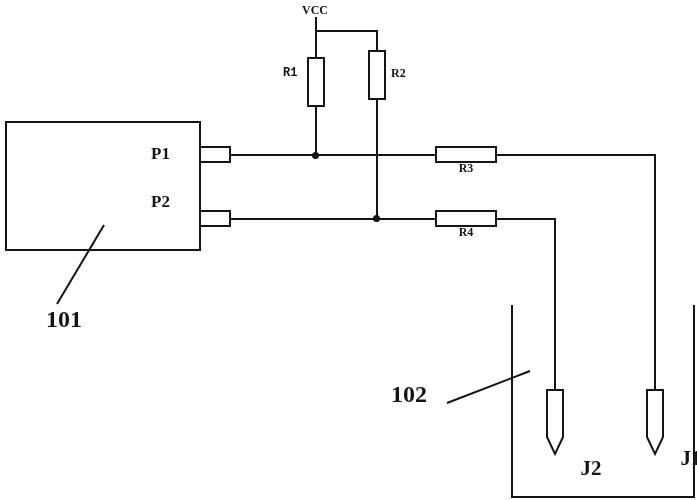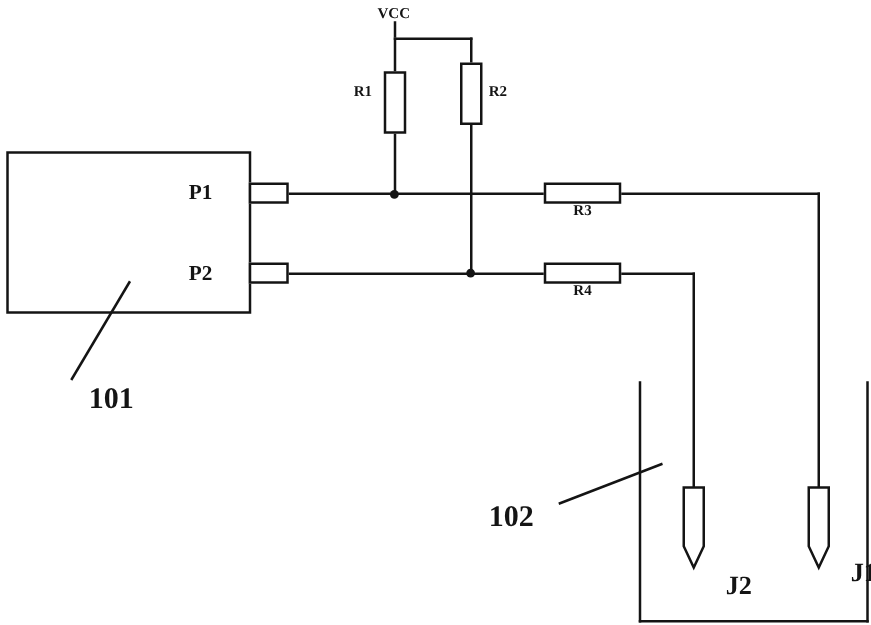--- a/index.html
+++ b/index.html
@@ -51,21 +51,21 @@
 
 <div class="canvas">
 
   <div class="label sm" style="left:302px; top:4px;">VCC</div>
   <div class="wire v" style="left:315px; top:17px; height:13px;"></div>
   <div class="wire h" style="left:315px; top:30px; width:63px;"></div>
 
   <div class="wire v" style="left:315px; top:30px; height:28px;"></div>
   <div class="wire v" style="left:315px; top:105px; height:51px;"></div>
   <div class="outline" style="left:307px; top:57px; width:18px; height:50px;"></div>
-  <div class="label sm" style="left:283px; top:67px;">R1</div>
+  <div class="label sm" style="left:283px; top:67px;font-family:Liberation Mono, monospace;">R1</div>
 
   <div class="wire v" style="left:376px; top:30px; height:22px;"></div>
   <div class="wire v" style="left:376px; top:98px; height:121px;"></div>
   <div class="outline" style="left:368px; top:50px; width:18px; height:50px;"></div>
   <div class="label sm" style="left:391px; top:67px;text-align:center;">R2</div>
 
   <div class="wire h" style="left:229px; top:154px; width:427px;"></div>
   <div class="wire v" style="left:654px; top:154px; height:237px;"></div>
   <div class="wire h" style="left:229px; top:218px; width:327px;"></div>
   <div class="wire v" style="left:554px; top:218px; height:173px;"></div>
@@ -75,25 +75,25 @@
   <div class="outline" style="left:435px; top:210px; width:62px; height:17px;"></div>
   <div class="label sm ctr" style="left:435px; top:226px; width:62px;text-align:center;">R4</div>
 
   <div class="dot" style="left:312px; top:152px;"></div>
   <div class="dot" style="left:373px; top:215px;"></div>
 
   <div class="outline" style="left:5px; top:121px; width:196px; height:130px;"></div>
   <div class="outline" style="left:199px; top:146px; width:32px; height:17px;"></div>
   <div class="outline" style="left:199px; top:210px; width:32px; height:17px;"></div>
   <div class="label md" style="left:151px; top:145px;">P1</div>
-  <div class="label md" style="left:151px; top:210px;">P2</div>
-  <div class="label xl" style="left:46px; top:306px;margin-left:25px;">101</div>
+  <div class="label md" style="left:151px; top:193px;">P2</div>
+  <div class="label xl" style="left:46px; top:306px;">101</div>
 
   <div class="vessel" style="left:511px; top:305px; width:184px; height:193px;"></div>
-  <div class="label xl" style="left:391px; top:401px;">102</div>
+  <div class="label xl" style="left:391px; top:381px;">102</div>
 
   <div class="label lg ctr" style="left:538px; top:457px; width:34px;">J2</div>
   <div class="label lg ctr" style="left:638px; top:447px; width:34px;">J1</div>
 
   <svg class="overlay" width="697" height="500" viewBox="0 0 697 500">
     <line x1="104" y1="225" x2="57" y2="304" stroke="#141414" stroke-width="2"></line>
     <line x1="530" y1="371" x2="447" y2="403" stroke="#141414" stroke-width="2"></line>
     <polygon points="547,390 563,390 563,437 555,454 547,437" fill="#ffffff" stroke="#141414" stroke-width="2"></polygon>
     <polygon points="647,390 663,390 663,437 655,454 647,437" fill="#ffffff" stroke="#141414" stroke-width="2"></polygon>
   </svg>

